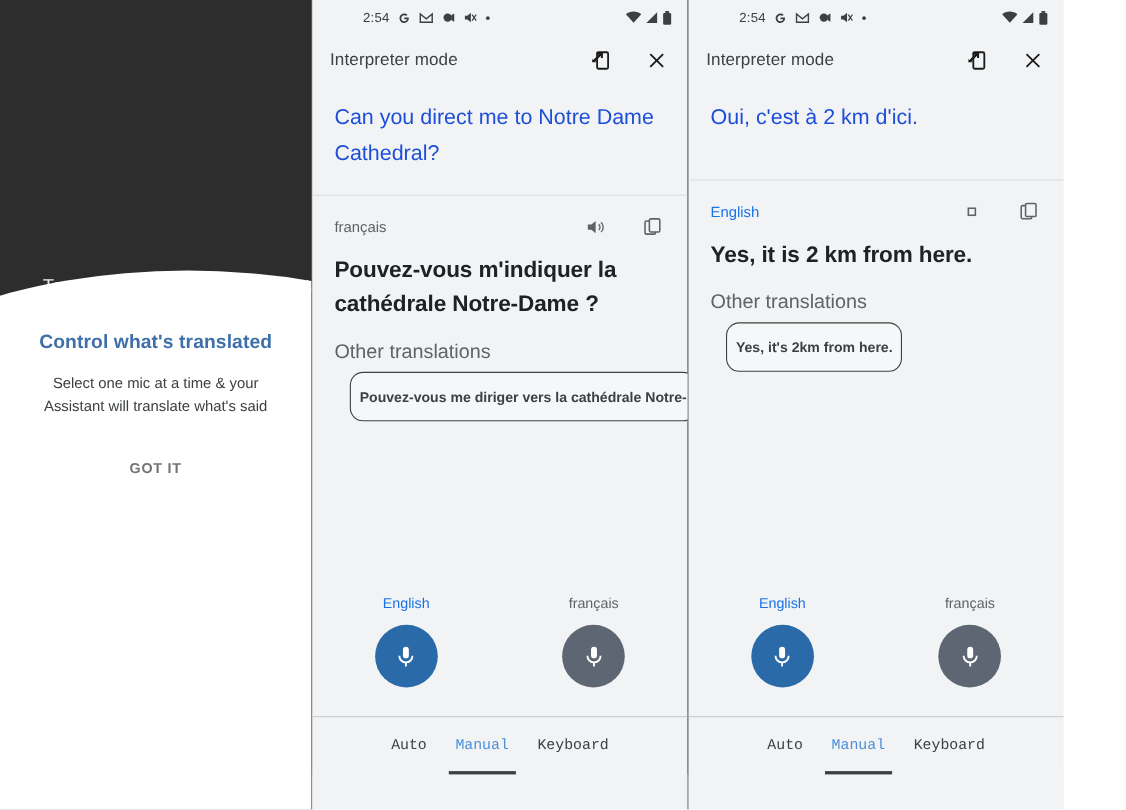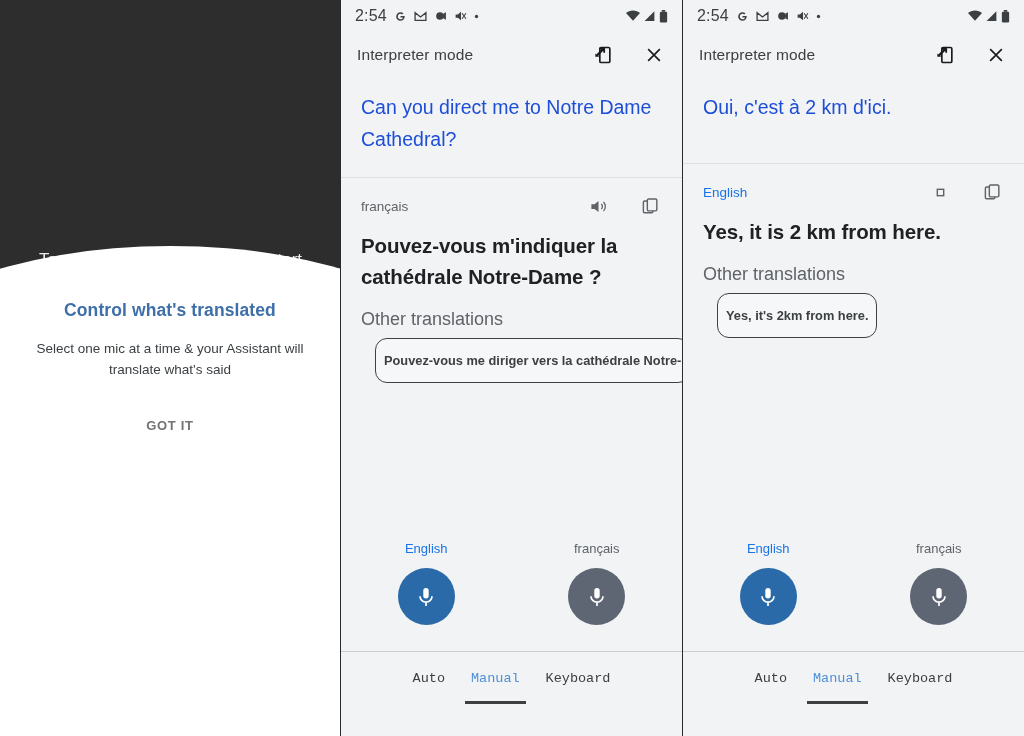--- a/index.html
+++ b/index.html
@@ -8,31 +8,31 @@
     font-family:"Liberation Sans", sans-serif;
     background:#ffffff; overflow:hidden;
   }
   .stage { position:relative; width:1024px; height:736px; display:flex; }
 
   .panel {
     position:relative; height:736px; overflow:hidden;
     background:#f1f3f4; display:flex; flex-direction:column;
     border-right:1px solid #2b2b2b;
   }
-  .panel.p1 { width:341px; background:#ffffff; }
+  .panel.p1 { width:284px; background:#ffffff; }
   .panel.p2 { width:342px; }
   .panel.p3 { width:341px; border-right:none; }
 
   
   .statusbar {
     height:32px; flex:0 0 32px; display:flex; align-items:center;
     padding:0 14px; font-size:12.5px; color:#3c4043;
   }
   .sb-left { display:flex; align-items:center; gap:7px; }
-  .sb-time { font-size:16px; letter-spacing:.2px; }
+  .sb-time { font-size:12px; letter-spacing:.2px;margin-left:32px; }
   .sb-spacer { flex:1; }
   .sb-right { display:flex; align-items:center; gap:3px; }
   .sb-ic { display:inline-flex; align-items:center; justify-content:center; }
 
   
   .appbar {
     height:46px; flex:0 0 46px; display:flex; align-items:center;
     padding:0 16px 0 16px;
   }
   .appbar-title { font-size:15.5px; color:#3c4043; letter-spacing:.1px; }

